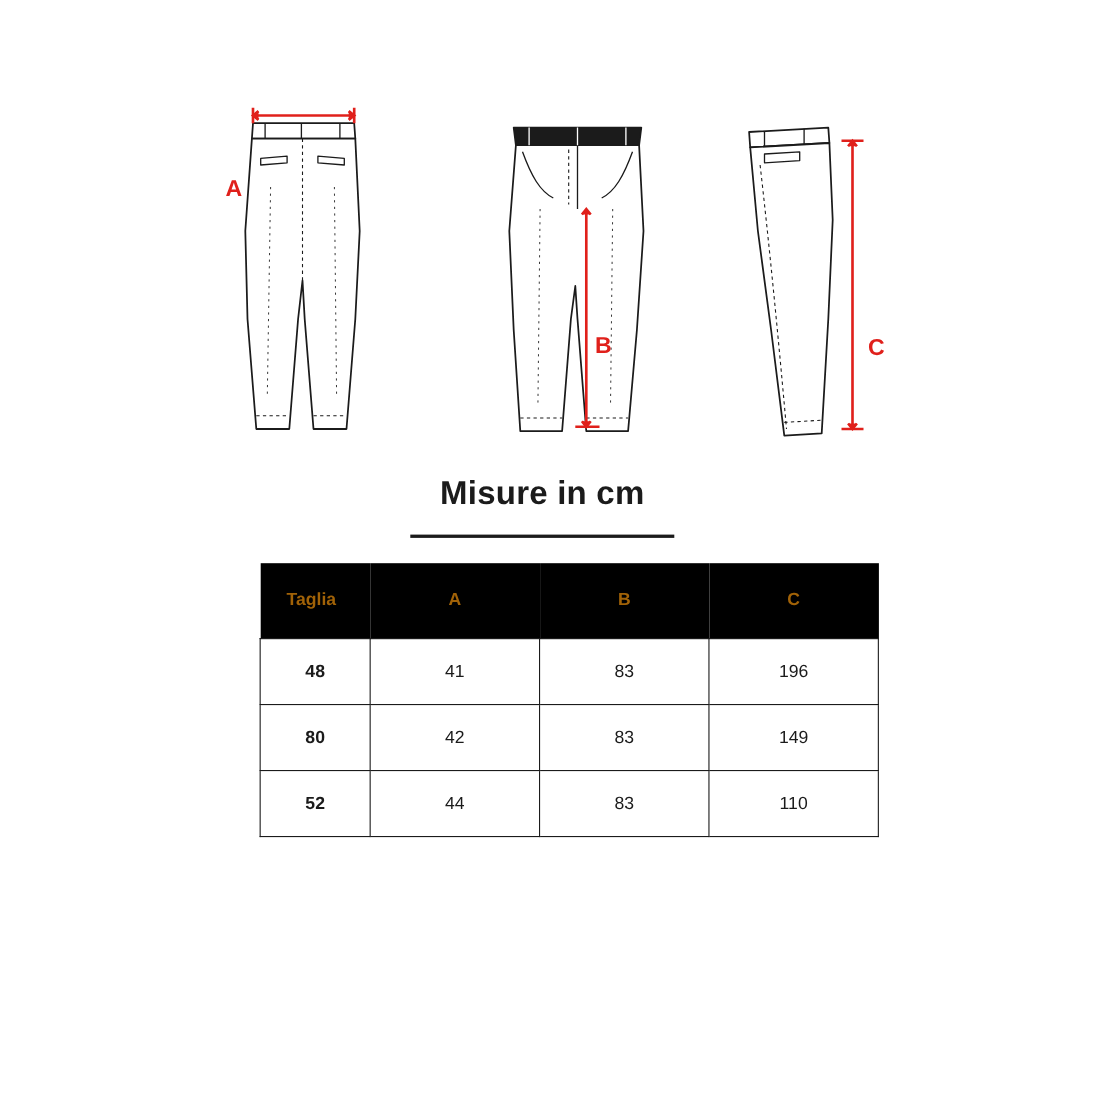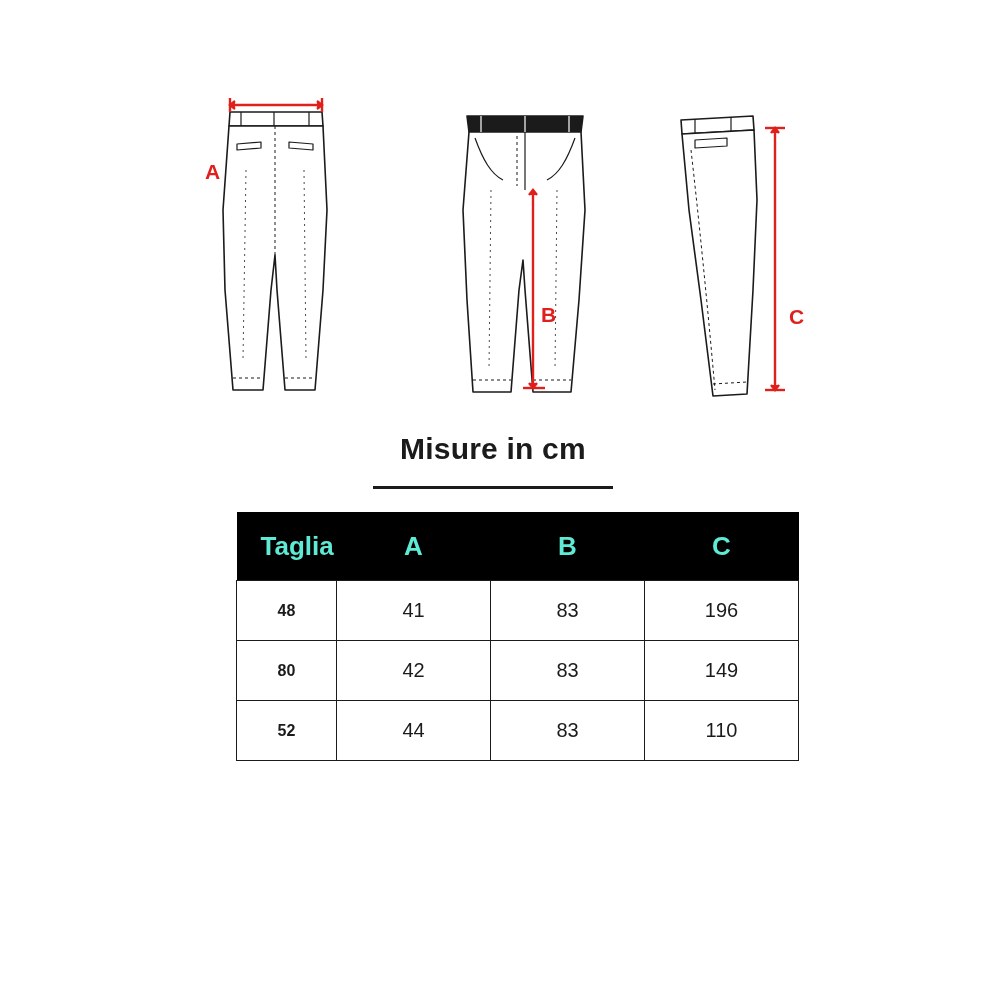--- a/index.html
+++ b/index.html
@@ -79,36 +79,36 @@
     left: 236px;
     width: 562px;
   }
   table.size-table {
     border-collapse: collapse;
     width: 562px;
     table-layout: fixed;
   }
   table.size-table thead th {
     background: #000000;
-    color: #5eead4;
-    font-size: 26px;
+    color: #a16207;
+    font-size: 16px;
     font-weight: bold;
     height: 66px;
     border: none;
     text-align: center;
   }
   table.size-table thead th.col-first {
     text-align: left;
     padding-left: 24px;
   }
   table.size-table tbody td {
     border: 1px solid #1b1b1b;
     height: 57px;
     text-align: center;
-    font-size: 20px;
+    font-size: 16px;
     color: #1b1b1b;
   }
   table.size-table tbody td.col-first {
     font-weight: bold;
     font-size: 16px;
   }
   
   col.c1 { width: 100px; }
   col.c2 { width: 154px; }
   col.c3 { width: 154px; }

